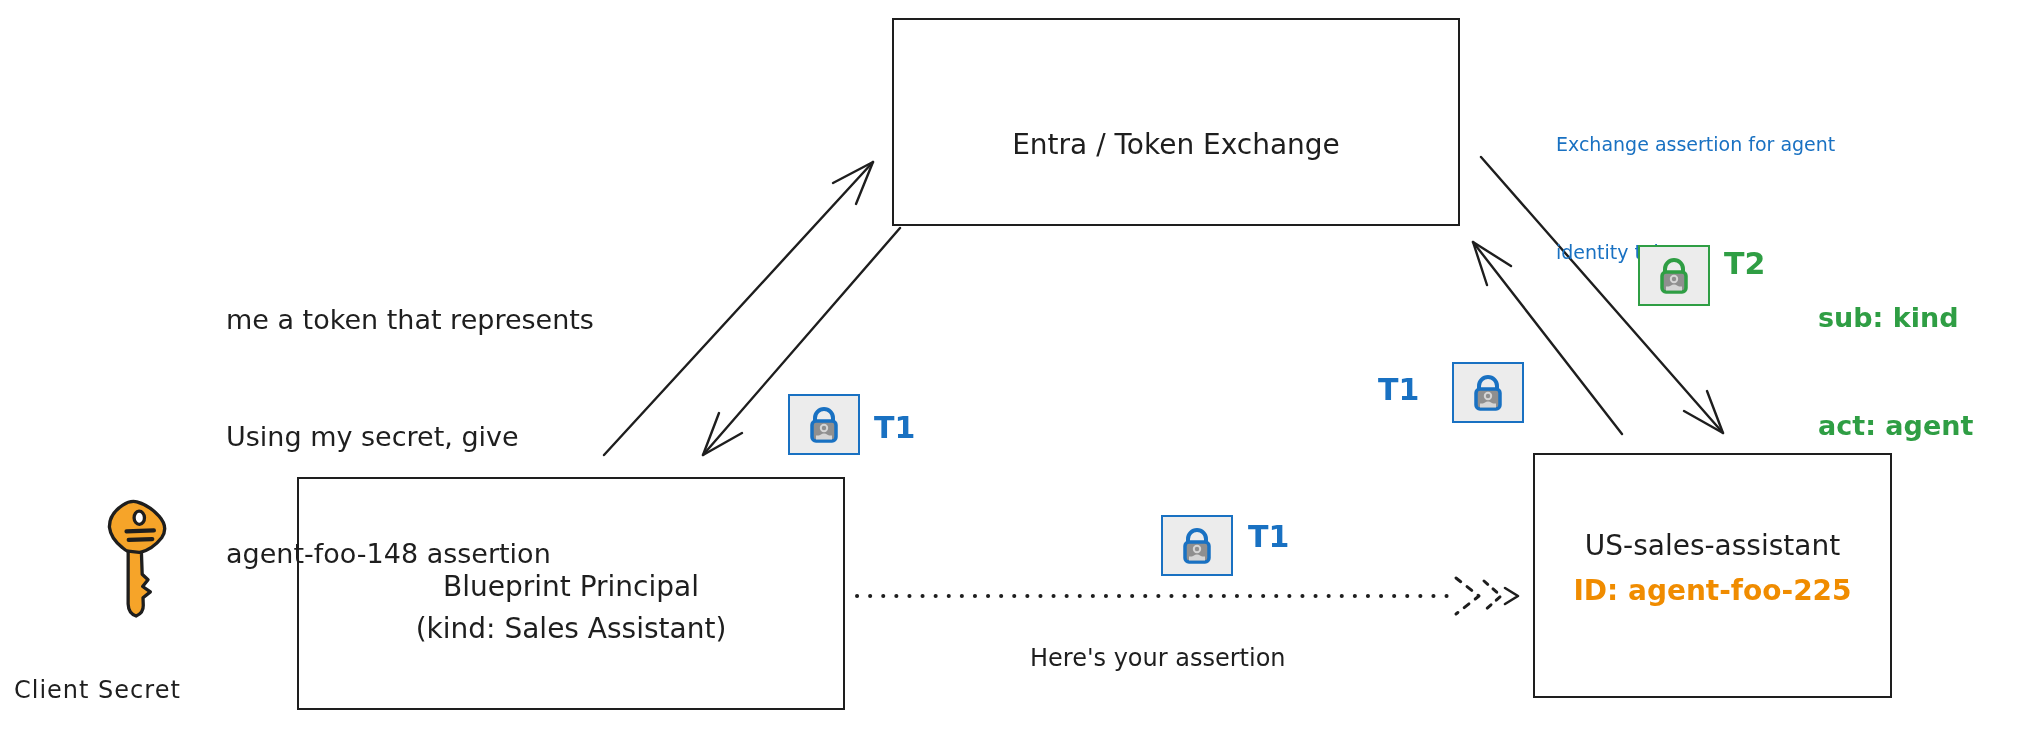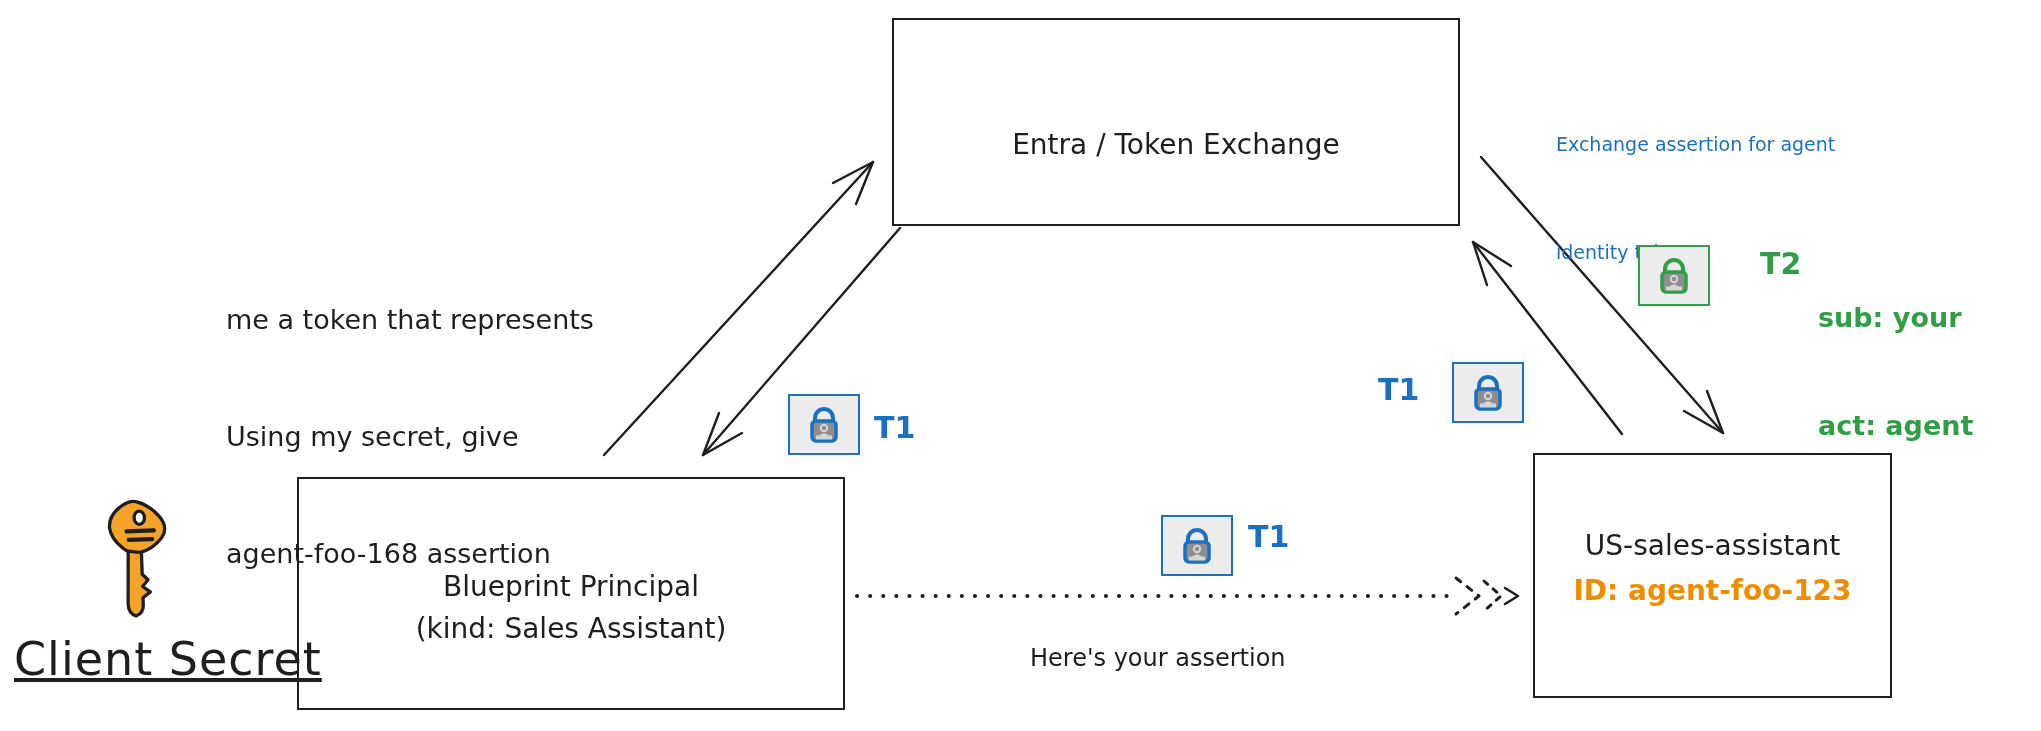--- a/index.html
+++ b/index.html
@@ -20,40 +20,40 @@
   .blueprint-box .box-label { position:relative; top:14px; font-size:28px; line-height:42px; text-align:center; }
   .agent-box    { left:1533px; top:453px; width:359px; height:245px; }
   .agent-box .agent-name { position:relative; top:-14px; font-size:28px; }
   .agent-box .agent-id   { position:relative; top:-2px;  font-size:28px; font-weight:700; color:var(--orange,#f08c00); }
 
   .note { position:absolute; white-space:pre; }
   .note-request   { left:226px;  top:222px; font-size:27px; line-height:39px; }
   .note-exchange  { left:1556px; top:54px;  font-size:19px; line-height:36px; font-weight:400; color:var(--blue,#1971c2); }
   .note-claims    { left:1818px; top:228px; font-size:27px; line-height:36px; font-weight:600; color:var(--green,#2f9e44); }
   .note-assertion { left:1030px; top:644px; font-size:24px; }
-  .note-client-secret { left:14px; top:632px; font-size:46px; letter-spacing:1px;text-decoration:underline; }
+  .note-client-secret { left:14px; top:676px; font-size:24px; letter-spacing:1px; }
 
   .token-box {
     position:absolute; box-sizing:border-box; width:72px; height:61px;
     background:var(--icon-bg,#ececec); display:flex; align-items:center; justify-content:center;
   }
   .token-blue  { border:2.5px solid var(--blue,#1971c2); }
   .token-green { border:2.5px solid var(--green,#2f9e44); }
   .tb-left  { left:788px;  top:394px; }
   .tb-mid   { left:1161px; top:515px; }
   .tb-right { left:1452px; top:362px; }
   .tb-t2    { left:1638px; top:245px; }
 
   .token-label { position:absolute; font-size:30px; font-weight:600; }
   .tl-blue  { color:var(--blue,#1971c2); }
   .tl-green { color:var(--green,#2f9e44); }
   .tl-left  { left:874px;  top:410px; }
   .tl-mid   { left:1248px; top:519px; }
   .tl-right { left:1378px; top:372px; }
-  .tl-t2    { left:1724px; top:246px;margin-left:36px; }
+  .tl-t2    { left:1724px; top:246px; }
 
   .lock-svg { width:44px; height:44px; }
   .lock-blue  { --lock-stroke: var(--blue,#1971c2); }
   .lock-green { --lock-stroke: var(--green,#2f9e44); }
   .lock-shackle { stroke:var(--lock-stroke); stroke-width:4; fill:none; stroke-linecap:round; }
   .lock-body    { fill:var(--lock-body,#8f8f8f); stroke:var(--lock-stroke); stroke-width:3.5; }
   .lock-head    { fill:none; stroke:var(--lock-trim,#d5d5d5); stroke-width:2; }
   .lock-shoulder{ fill:var(--lock-trim,#d5d5d5); }
   .lock-bar     { fill:var(--lock-trim,#d5d5d5); }
 
@@ -103,47 +103,47 @@
 
   <div class="node-box blueprint-box">
     <div class="box-label">
       <div>Blueprint Principal</div>
       <div>(kind: Sales Assistant)</div>
     </div>
   </div>
 
   <div class="node-box agent-box">
     <div class="agent-name">US-sales-assistant</div>
-    <div class="agent-id">ID: agent-foo-123</div>
+    <div class="agent-id">ID: agent-foo-225</div>
   </div>
 
   <div class="key-wrap">
     <svg viewBox="0 0 90 140" width="86" height="132">
       <path class="key-fill" d="M45 4 Q58 8 68 20 Q78 32 70 43 Q60 55 46 58 Q36 60 28 52 Q16 42 15 30 Q15 16 30 7 Q38 2 45 4 Z"></path>
       <path class="key-fill" d="M34 56 L32 112 Q32 122 40 125 Q48 122 48 114 L48 106 L56 100 L48 94 L54 87 L48 81 L48 58 Z"></path>
       <ellipse class="key-hole" cx="47" cy="21" rx="5.5" ry="7"></ellipse>
       <line class="key-bar" x1="33" y1="35" x2="62" y2="35"></line>
       <line class="key-bar" x1="35" y1="44" x2="60" y2="44"></line>
     </svg>
   </div>
   <div class="note note-client-secret">Client Secret</div>
 
   <div class="note note-request">
     <div>me a token that represents</div>
     <div>Using my secret, give</div>
-    <div>agent-foo-168 assertion</div>
+    <div>agent-foo-148 assertion</div>
   </div>
 
   <div class="note note-exchange">
     <div>Exchange assertion for agent</div>
     <div>identity token</div>
   </div>
 
   <div class="note note-claims">
-    <div>sub: your</div>
+    <div>sub: kind</div>
     <div>act: agent</div>
   </div>
 
   <div class="note note-assertion">Here's your assertion</div>
 
   <div class="token-box token-blue tb-left">
     <svg class="lock-svg lock-blue" viewBox="0 0 44 44">
       <path class="lock-shackle" d="M13 22 v-7 a9 9 0 0 1 18 0 v7"></path>
       <rect class="lock-body" x="10" y="18" width="24" height="20" rx="4"></rect>
       <circle class="lock-head" cx="22" cy="25" r="3.2"></circle>

